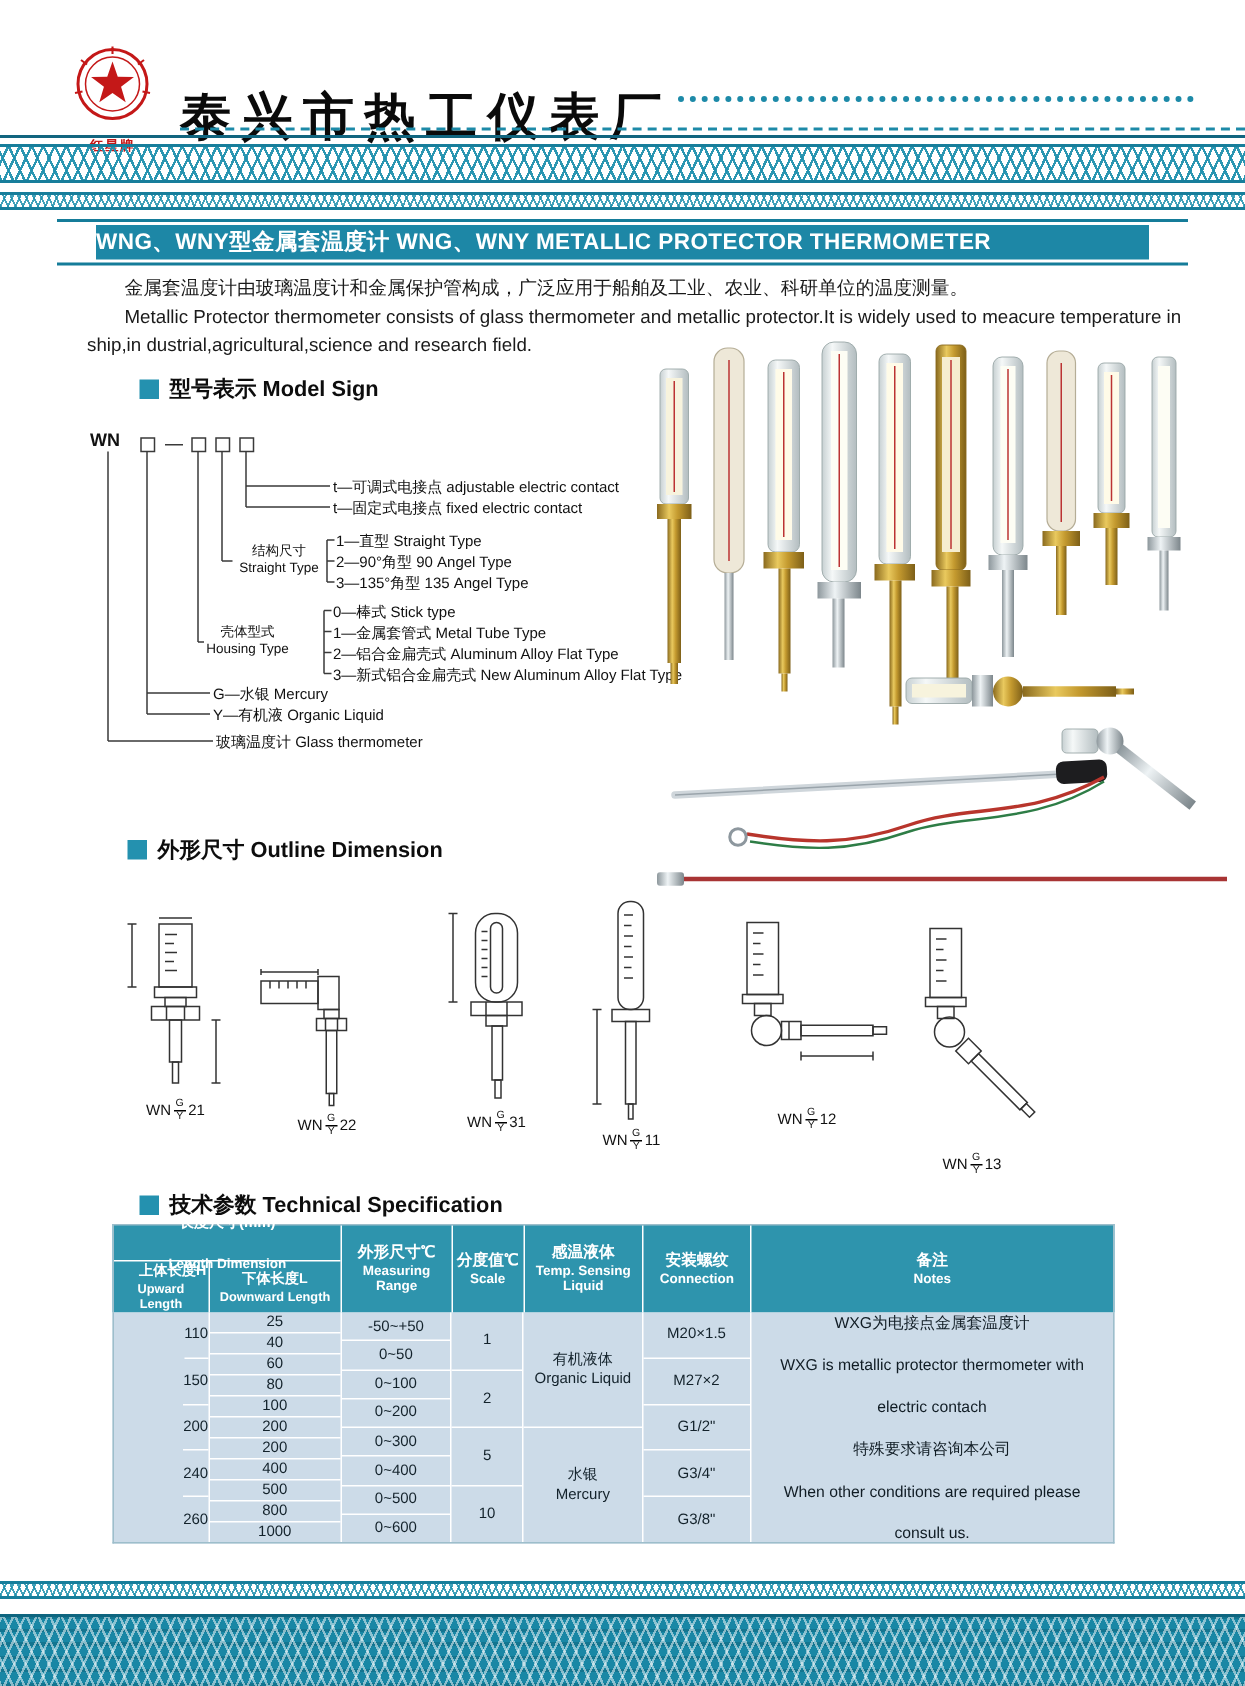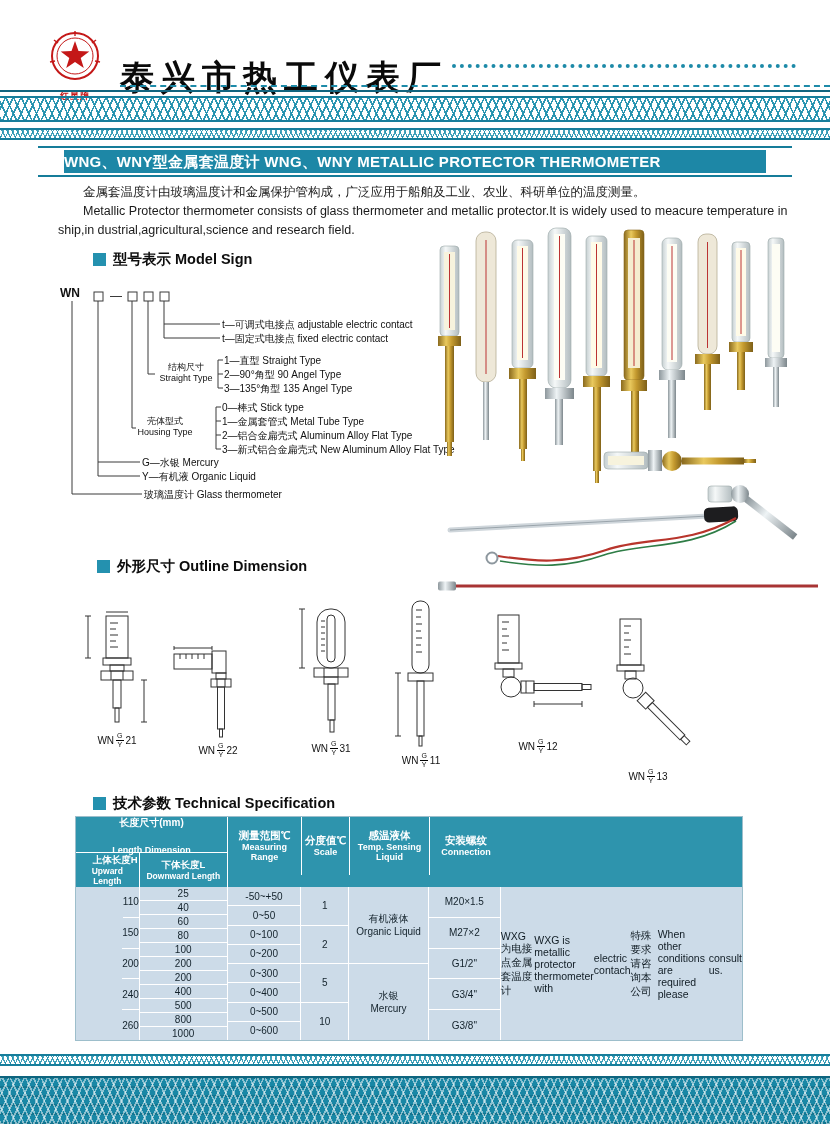--- a/index.html
+++ b/index.html
@@ -61,21 +61,21 @@
   }
 
   
   .intro { position:absolute; left:58px; right:42px; top:183px; font-size:12.5px; line-height:1.5; color:#1a1a1a; }
   .intro p { text-indent:2em; }
 
   
   .sec { position:absolute; display:flex; align-items:center; gap:7px; font-size:14.5px; font-weight:bold; color:#0d0d0d;margin-left:25px; }
   .sec .bullet { width:13px; height:13px; background:#2491af; flex:0 0 auto; }
   #sec1 { left:68px; top:250px; }
-  #sec2 { left:72px; top:557px; }
+  #sec2 { left:60px; top:557px; }
   #sec3 { left:68px; top:794px; }
 
   
   .model-sign { position:absolute; left:58px; top:282px; width:410px; height:235px; }
   .ms-lines { position:absolute; left:0; top:0; }
   .ms-wn { position:absolute; left:2px; top:4px; font-size:12px; font-weight:bold; }
   .ms-label { position:absolute; font-size:10px; white-space:nowrap; color:#111; }
   .ms-group { position:absolute; display:flex; flex-direction:column; align-items:center;
               font-size:9px; line-height:1.2; color:#111; width:62px; text-align:center; }
 
@@ -93,39 +93,39 @@
 
   
   .spec-table { position:absolute; left:75px; top:816px; width:668px; }
   .spec-header { display:flex; background:#2e94ad; color:#fff; text-align:center;
                  border:1px solid #9dbecb; border-bottom:none; }
   .th { display:flex; flex-direction:column; justify-content:center; align-items:center;
         border-right:1px solid #fff; height:58px; font-size:9px; font-weight:bold; line-height:1.2; padding:1px; }
   .th span:first-child { font-size:10.5px; }
   .th:last-child { border-right:none; }
   .th-group { width:152px; display:flex; flex-direction:column; border-right:1px solid #fff; }
-  .th-group-top { height:36px; border-bottom:1px solid #fff; display:flex; flex-direction:column;
-                  justify-content:flex-start; font-size:9px; font-weight:bold; line-height:1.15;gap:16px; }
+  .th-group-top { height:24px; border-bottom:1px solid #fff; display:flex; flex-direction:column;
+                  justify-content:center; font-size:9px; font-weight:bold; line-height:1.15;gap:16px; }
   .th-group-top span:first-child { font-size:10px; }
   .th-group-bottom { display:flex; height:34px; }
   .th.sub { height:34px; font-size:8.5px; }
   .th.sub span:first-child { font-size:9.5px; }
   .th.sub:last-child { border-right:none; }
 
   .w-h { width:64px;align-items:flex-end; } .w-l { width:88px; } .w-r { width:74px; } .w-s { width:48px; }
   .w-q { width:80px; } .w-c { width:72px; } .w-n { width:242px; }
 
   .spec-body { display:flex; height:154px; background:#ccdbe8; border:1px solid #9dbecb; border-top:none; }
   .tb-col { display:flex; flex-direction:column; border-right:1px solid #fff; }
   .tb-col:last-child { border-right:none; }
   .cell { flex:1; display:flex; align-items:center; justify-content:center;
           border-bottom:1px solid #fff; font-size:10px; color:#13222b; }
   .cell:last-child { border-bottom:none; }
   .liquid-cell { flex-direction:column; line-height:1.3; }
-  .notes-cell { flex:1; display:flex; flex-direction:row; justify-content:flex-end;
+  .notes-cell { flex:1; display:flex; flex-direction:column; justify-content:space-between;
                 align-items:center; font-size:10.5px; color:#101c24; }
 </style>
 </head>
 <body>
 
 <div class="page">
 
   <div class="logo">
     <svg width="66" height="58" viewBox="0 0 66 58">
       <circle cx="33" cy="26" r="23" fill="none" stroke="#c41818" stroke-width="2"></circle>
@@ -479,34 +479,38 @@
             <span>上体长度H</span>
               <span>Upward Length</span>
           </div>
           <div class="th sub w-l">
             <span>下体长度L</span>
               <span>Downward Length</span>
           </div>
         </div>
       </div>
       <div class="th w-r">
-        <span>测量范围℃</span>
+        <span>外形尺寸℃</span>
           <span>Measuring Range</span>
       </div>
       <div class="th w-s">
         <span>分度值℃</span>
           <span>Scale</span>
       </div>
       <div class="th w-q">
         <span>感温液体</span>
           <span>Temp. Sensing Liquid</span>
       </div>
       <div class="th w-c">
         <span>安装螺纹</span>
           <span>Connection</span>
+      </div>
+      <div class="th w-n">
+        <span>备注</span>
+          <span>Notes</span>
       </div>
     </div>
 
     <div class="spec-body">
       <div class="tb-col w-h">
 
       <div class="cell">110</div>
           <div class="cell">150</div>
           <div class="cell">200</div>
           <div class="cell">240</div>

